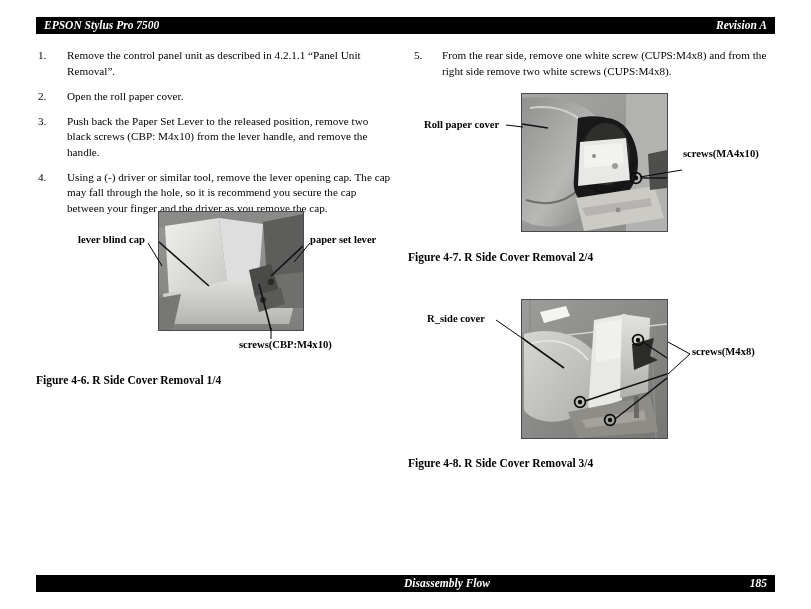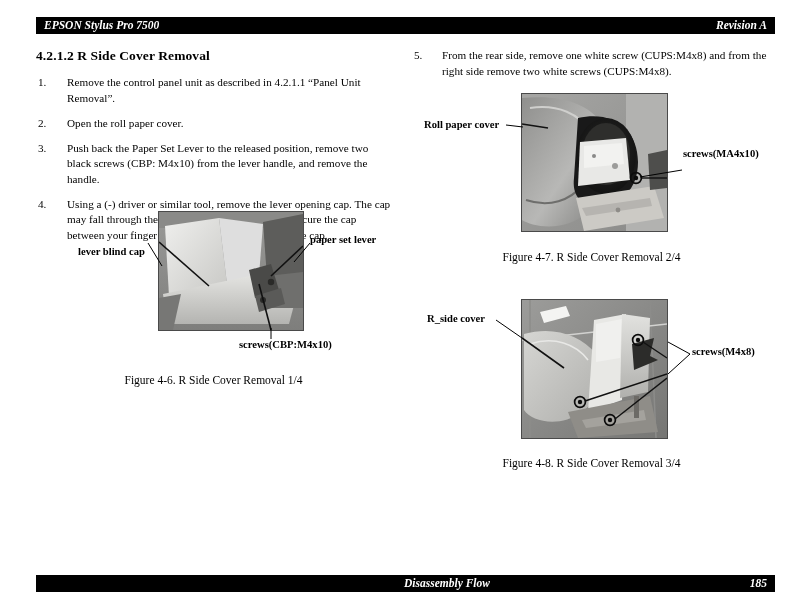--- a/index.html
+++ b/index.html
@@ -92,22 +92,22 @@
     position: absolute;
     overflow: hidden;
     background: #8e8e8e;
     border: 1px solid #4a4a4a;
   }
   .photo svg { display: block; }
 
   .caption {
     position: absolute;
     font-size: 11.5px;
-    font-weight: normal;
-    text-align: center;
+    font-weight: bold;
+    text-align: left;
     white-space: nowrap;
   }
 
   .callout {
     position: absolute;
     font-size: 10.6px;
     font-weight: bold;
     white-space: nowrap;
     line-height: 12px;
   }
@@ -123,21 +123,20 @@
 
 <div id="page">
 
   <div class="bar" id="header-bar">
     <span class="slot left">EPSON Stylus Pro 7500</span>
     <span class="slot right">Revision A</span>
   </div>
 
   <div id="col-left">
 
-    <h2 class="section-heading">4.2.1.2  R Side Cover Removal</h2>
 
     <ol class="steps">
       <li>
         <span class="num">1.</span>
         <span>Remove the control panel unit as described in 4.2.1.1 “Panel Unit Removal”.</span>
       </li>
       <li>
         <span class="num">2.</span>
         <span>Open the roll paper cover.</span>
       </li>
@@ -189,21 +188,21 @@
         <circle cx="104" cy="88" r="3.0" fill="#2a2a28"></circle>
 
         <polygon points="0,86 22,82 14,118 0,118" fill="#777775"></polygon>
 
         <line x1="0" y1="30" x2="50" y2="74" stroke="#111" stroke-width="1.6"></line>
         <line x1="144" y1="34" x2="112" y2="64" stroke="#111" stroke-width="1.6"></line>
         <line x1="100" y1="72" x2="112" y2="118" stroke="#111" stroke-width="1.6"></line>
       </svg>
     </div>
 
-    <div class="callout" style="left:78px; top:234px;margin-top:12px;">lever blind cap</div>
+    <div class="callout" style="left:78px; top:234px;">lever blind cap</div>
     <svg class="leader" style="left:148px; top:240px; width:22px; height:34px;">
       <line x1="0" y1="3" x2="14" y2="26"></line>
     </svg>
 
     <div class="callout" style="left:310px; top:234px;">paper set lever</div>
     <svg class="leader" style="left:292px; top:240px; width:24px; height:28px;">
       <line x1="18" y1="3" x2="2" y2="22"></line>
     </svg>
 
     <div class="callout" style="left:239px; top:339px;text-align:right;">screws(CBP:M4x10)</div>

